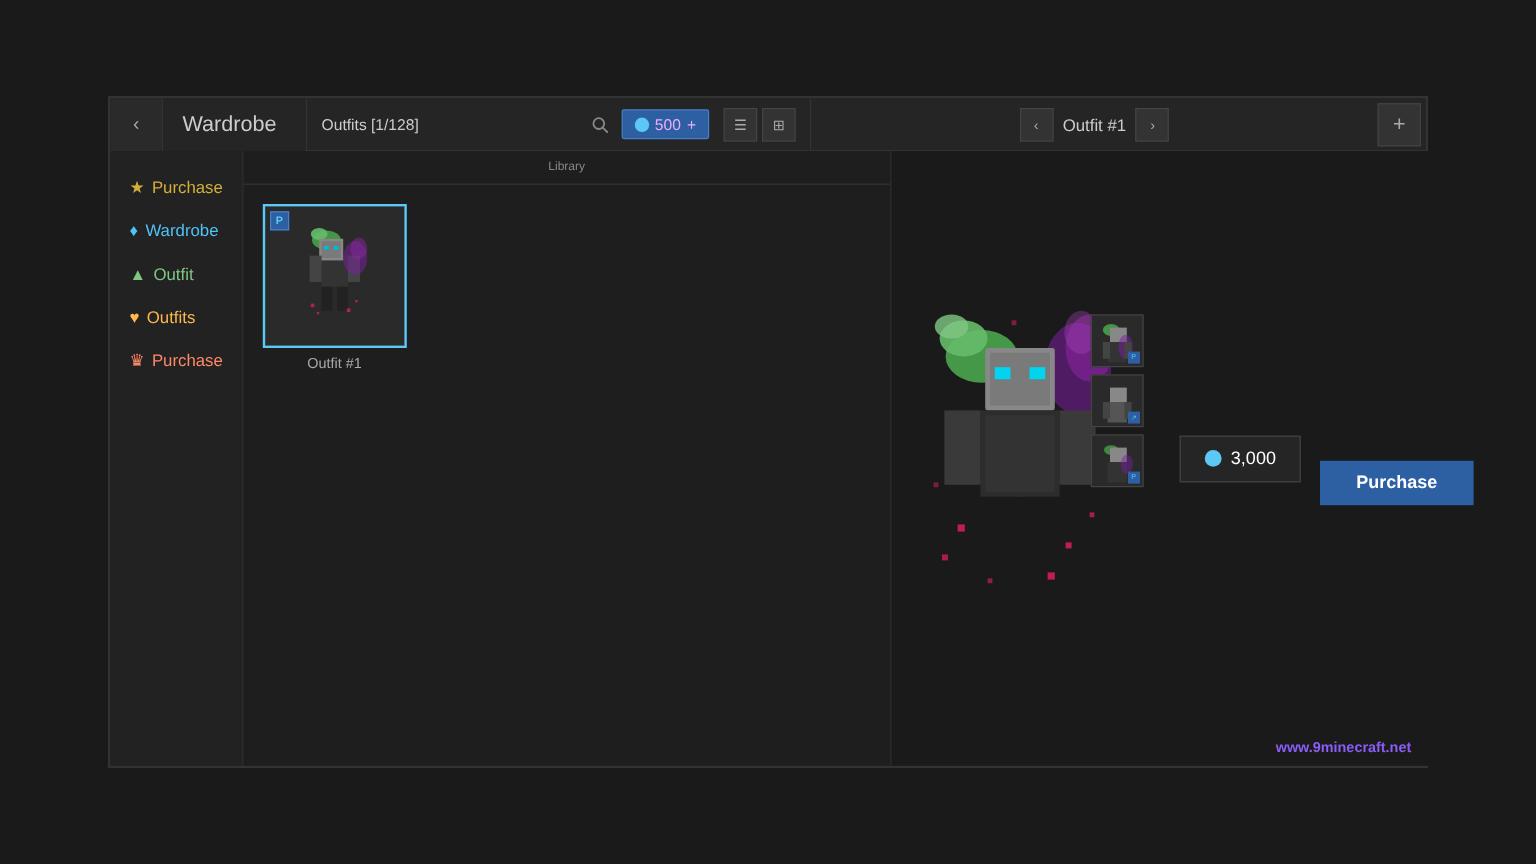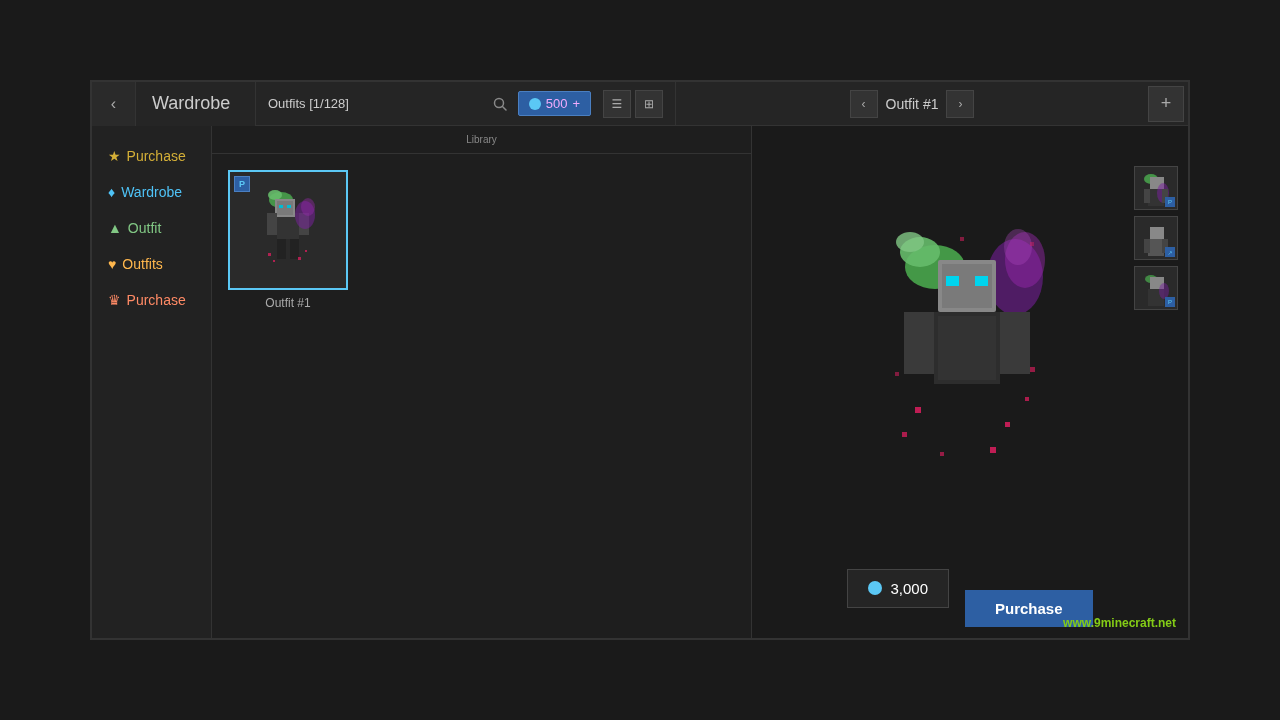--- a/index.html
+++ b/index.html
@@ -262,21 +262,20 @@
       text-align: center;
       color: #aaa;
       font-size: 12px;
     }
 
     
     .preview-area {
       flex: 1;
       background: #1a1a1a;
       display: flex;
-      flex-direction: column;
       align-items: center;
       justify-content: space-between;
       padding: 20px 0 20px;
       position: relative;
     }
 
     .preview-character {
       flex: 1;
       display: flex;
       align-items: center;
@@ -360,21 +359,21 @@
       cursor: pointer;
       font-weight: bold;
       margin-top: 40px;
     }
 
     
     .watermark {
       position: absolute;
       bottom: 8px;
       right: 12px;
-      color: #84cc16;
+      color: #8b5cf6;
       font-size: 12px;
       font-weight: bold;
       z-index: 100;
     }
 
     
     .card-char {
       width: 70px;
       height: 90px;
     }

